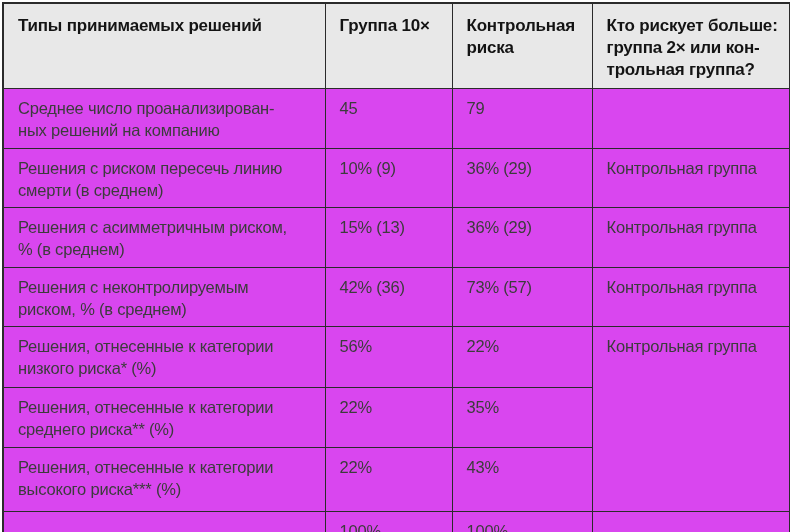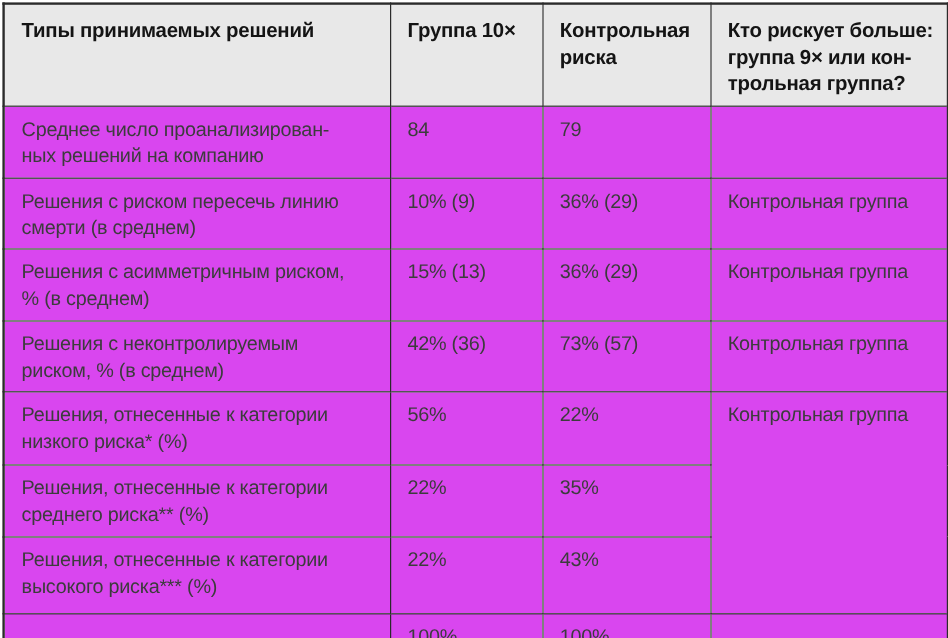--- a/index.html
+++ b/index.html
@@ -75,29 +75,29 @@
       <col class="c-ctrl">
       <col class="c-who">
     </colgroup>
     <thead>
       <tr class="hdr">
         <th>Типы принимаемых решений</th>
         <th>Группа 10×</th>
         <th>Контрольная
 риска</th>
         <th>Кто рискует больше:
-группа 9× или кон-
+группа 2× или кон-
 трольная группа?</th>
       </tr>
     </thead>
     <tbody>
       <tr class="r0">
         <td>Среднее число проанализирован-
 ных решений на компанию</td>
-        <td>84</td>
+        <td>45</td>
         <td>79</td>
         <td></td>
       </tr>
       <tr class="r1">
         <td>Решения с риском пересечь линию
 смерти (в среднем)</td>
         <td>10% (9)</td>
         <td>36% (29)</td>
         <td>Контрольная группа</td>
       </tr>

